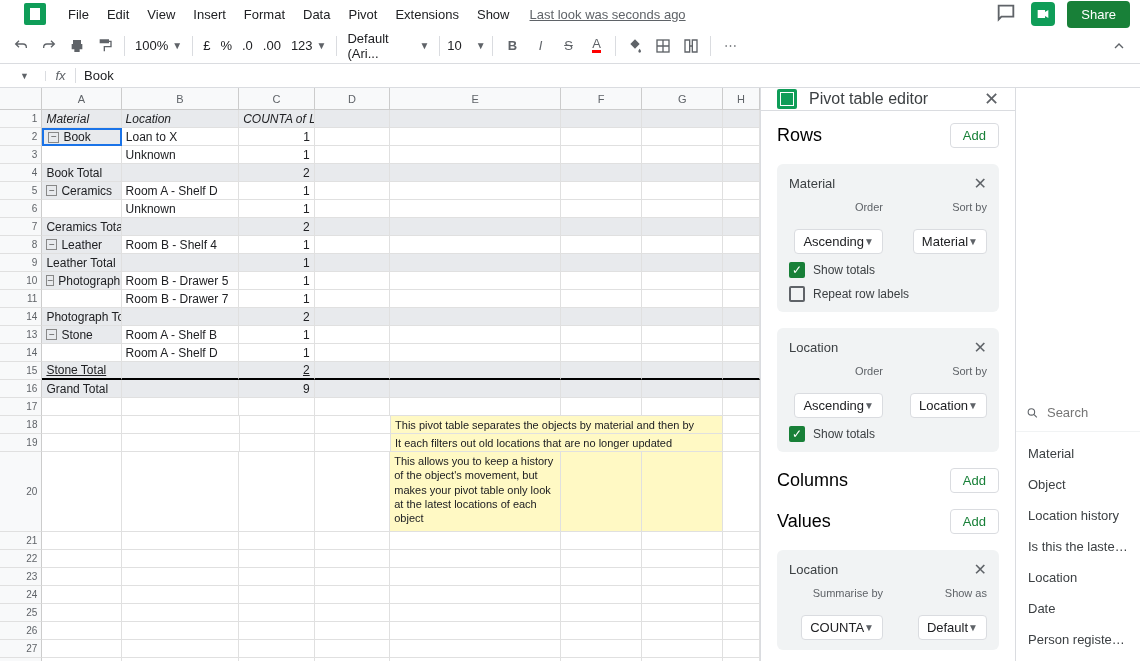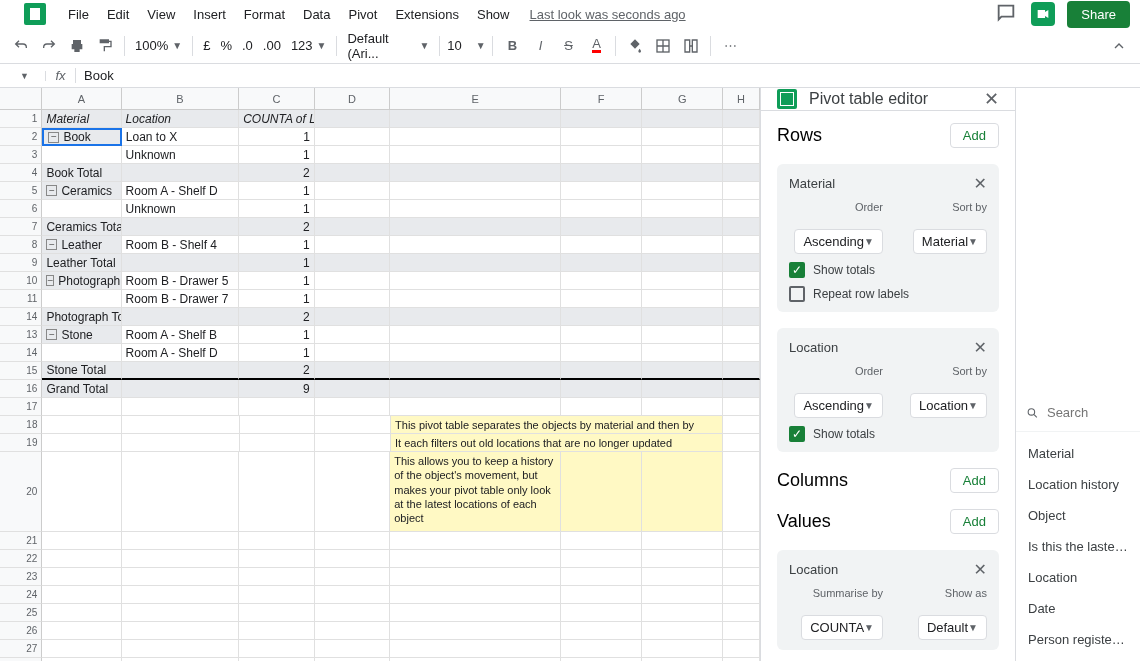--- a/index.html
+++ b/index.html
@@ -45,21 +45,21 @@
   .row { display:flex; height:18px; }
   .row-h { width:46px; border-right:1px solid #ccc; border-bottom:1px solid #e0e0e0; background:#f8f9fa; display:flex; align-items:center; justify-content:flex-end; padding-right:4px; font-size:10px; color:#5f6368; }
   .cell { border-right:1px solid #e0e0e0; border-bottom:1px solid #e0e0e0; padding:0 4px; display:flex; align-items:center; font-size:12px; white-space:nowrap; overflow:hidden; }
   
   .cA{width:86px} .cB{width:128px} .cC{width:82px}
   .colD{width:82px} .colE{width:186px} .colF, .colG{width:88px}
 
   .hdr-row .cell{ background:#e8eaed; font-style:italic; }
   .grp .cell.cA{ background:#e8eaed; }
   .total-row .cell{ background:#e8eaed; font-weight:normal; }
-  .stone-total .cell{ border-bottom:2px solid #000; }
+  .stone-total .cell{ border-bottom:2px solid #000;text-decoration:underline; }
   .right{ justify-content:flex-end; }
   .selcell{ border:2px solid #1a73e8 !important; }
   .collapse-box{ width:11px; height:11px; border:1px solid #888; display:inline-flex; align-items:center; justify-content:center; font-size:10px; line-height:10px; margin-right:4px; cursor:pointer; color:#555; }
 
   .note-cell{ background:#fff9c4 !important; white-space:normal; font-size:11px; line-height:1.3; align-items:flex-start; padding:2px 4px; overflow:visible; }
 
   
   .pivot-panel{ width:380px; border-left:1px solid #dadce0; display:flex; overflow:hidden; }
   .pivot-main{ flex:1; display:flex; flex-direction:column; overflow-y:auto; }
   .pivot-header{ display:flex; align-items:center; height:48px; padding:0 16px; gap:12px; border-bottom:1px solid #dadce0; }
@@ -692,22 +692,22 @@
       <div class="field-list">
         <div class="field-search">
           <svg width="16" height="16" viewBox="0 0 24 24" fill="none" stroke="#5f6368" stroke-width="2">
               <circle cx="10" cy="10" r="6"></circle>
               <path d="M20 20l-5-5"></path>
             </svg>
           <input placeholder="Search" style="">
         </div>
         <div class="field-items" id="field-items">
             <div class="field-item">Material</div>
+            <div class="field-item">Object</div>
             <div class="field-item">Location history</div>
-            <div class="field-item">Object</div>
             <div class="field-item">Is this the lastest loc...</div>
             <div class="field-item">Location</div>
             <div class="field-item">Date</div>
             <div class="field-item">Person registering</div>
           </div>
       </div>
     </div>
   </div>
 </div>
 

